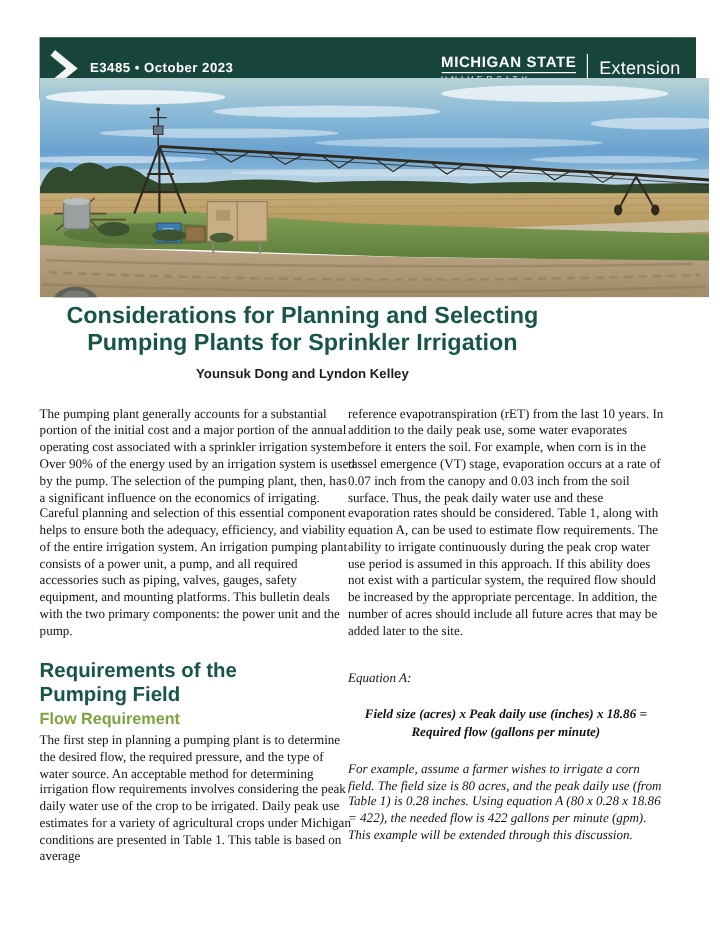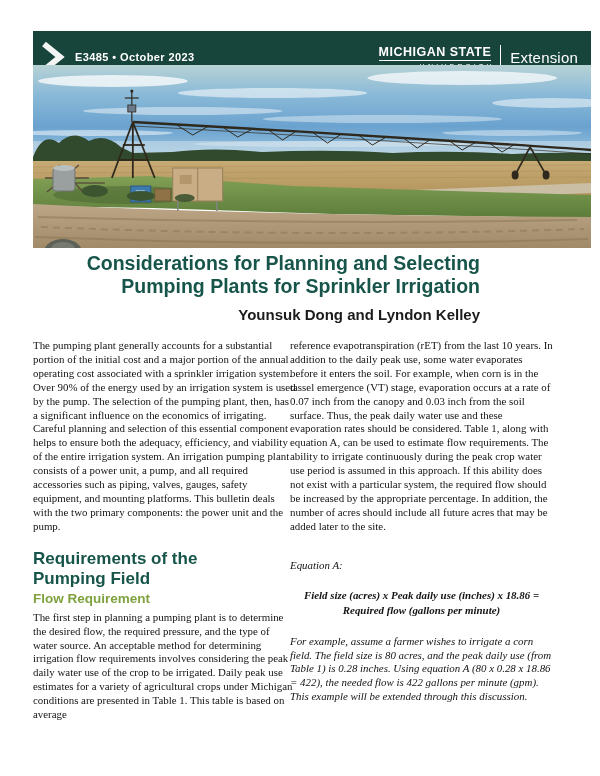--- a/index.html
+++ b/index.html
@@ -4,49 +4,49 @@
 <style>
   html,body{margin:0;padding:0;}
   body{
     width:600px;height:776px;background:#ffffff;position:relative;overflow:hidden;
     font-family:"Liberation Serif",serif;color:#111;
   }
   .page{position:absolute;inset:0;background:#fff;}
 
   
   .header-bar{
-    position:absolute;top:31px;left:33px;right:9px;height:52px;
+    position:absolute;top:31px;left:33px;right:20px;height:52px;
     background:#18453B;display:flex;align-items:center;
   }
   .chevron-wrap{margin-left:6px;width:26px;height:34px;flex:0 0 auto;}
   .code{
     color:#fff;font-family:"Liberation Sans",sans-serif;font-weight:bold;
     font-size:11px;letter-spacing:.4px;margin-left:10px;white-space:nowrap;
   }
   .logo{
     margin-left:auto;display:flex;align-items:center;gap:9px;
     padding-right:13px;color:#fff;font-family:"Liberation Sans",sans-serif;
   }
-  .wordmark{text-align:right;}
+  .wordmark{text-align:left;}
   .wm1{font-size:12.5px;font-weight:bold;letter-spacing:.5px;border-bottom:1.5px solid #fff;padding-bottom:1px;white-space:nowrap;}
   .wm2{font-size:7px;letter-spacing:3.3px;margin-top:2px;margin-right:-3.3px;white-space:nowrap;}
   .logo-divider{width:1px;height:25px;background:#fff;}
   .ext{font-size:15px;font-weight:400;letter-spacing:.2px;}
 
   
   .photo{position:absolute;top:65px;left:33px;right:9px;height:183px;overflow:hidden;}
   .photo svg{display:block;width:100%;height:100%;}
 
   
   .title-wrap{
-    position:absolute;top:252px;left:0;width:480px;text-align:right;
-    font-family:"Liberation Sans",sans-serif;color:#17554A;
+    position:absolute;top:252px;left:0;width:480px;text-align:center;
+    font-family:"Liberation Sans",sans-serif;color:#17554A;padding-left:12px;
   }
   .title-line{font-size:19.5px;font-weight:bold;line-height:23px;}
-  .byline{margin-top:8px;font-size:15px;font-weight:bold;color:#1c1c1c;}
+  .byline{margin-top:8px;font-size:11px;font-weight:bold;color:#1c1c1c;}
 
   
   .col{position:absolute;top:339px;font-size:10.9px;line-height:13.9px;color:#131313;text-align:left;}
   .col-left{left:33px;width:263px;}
   .col-right{left:290px;width:263px;}
   .h-green{
     font-family:"Liberation Sans",sans-serif;color:#17554A;
     font-size:17px;line-height:20px;font-weight:bold;margin:0 0 4px 0;
   }
   .h-requirements{margin-top:15px;max-width:200px;margin-bottom:2px;}

